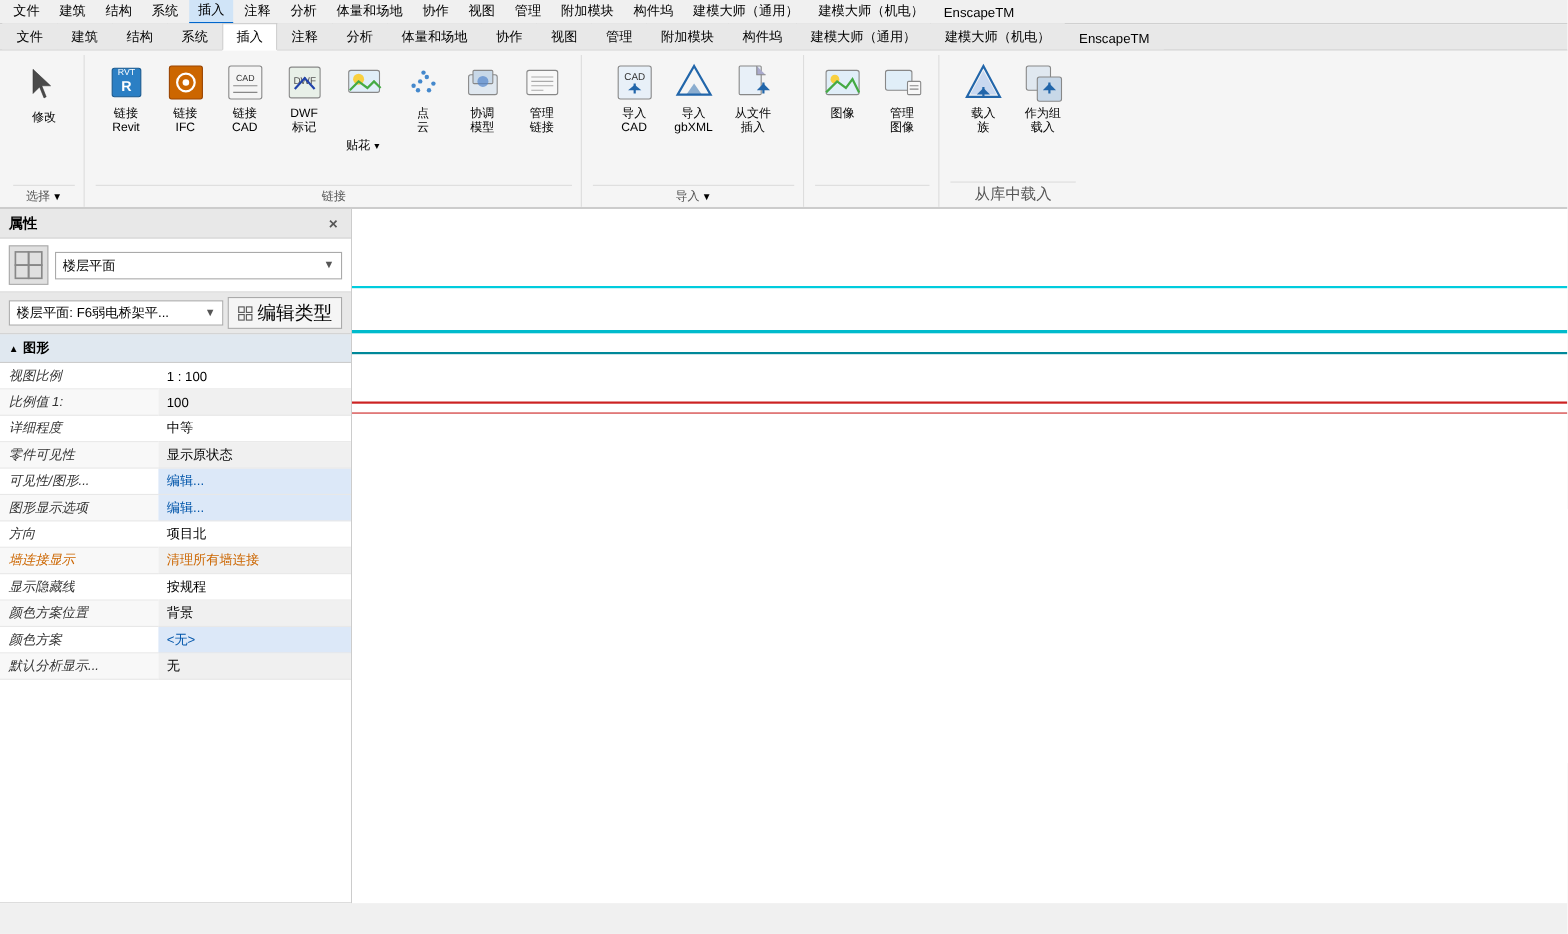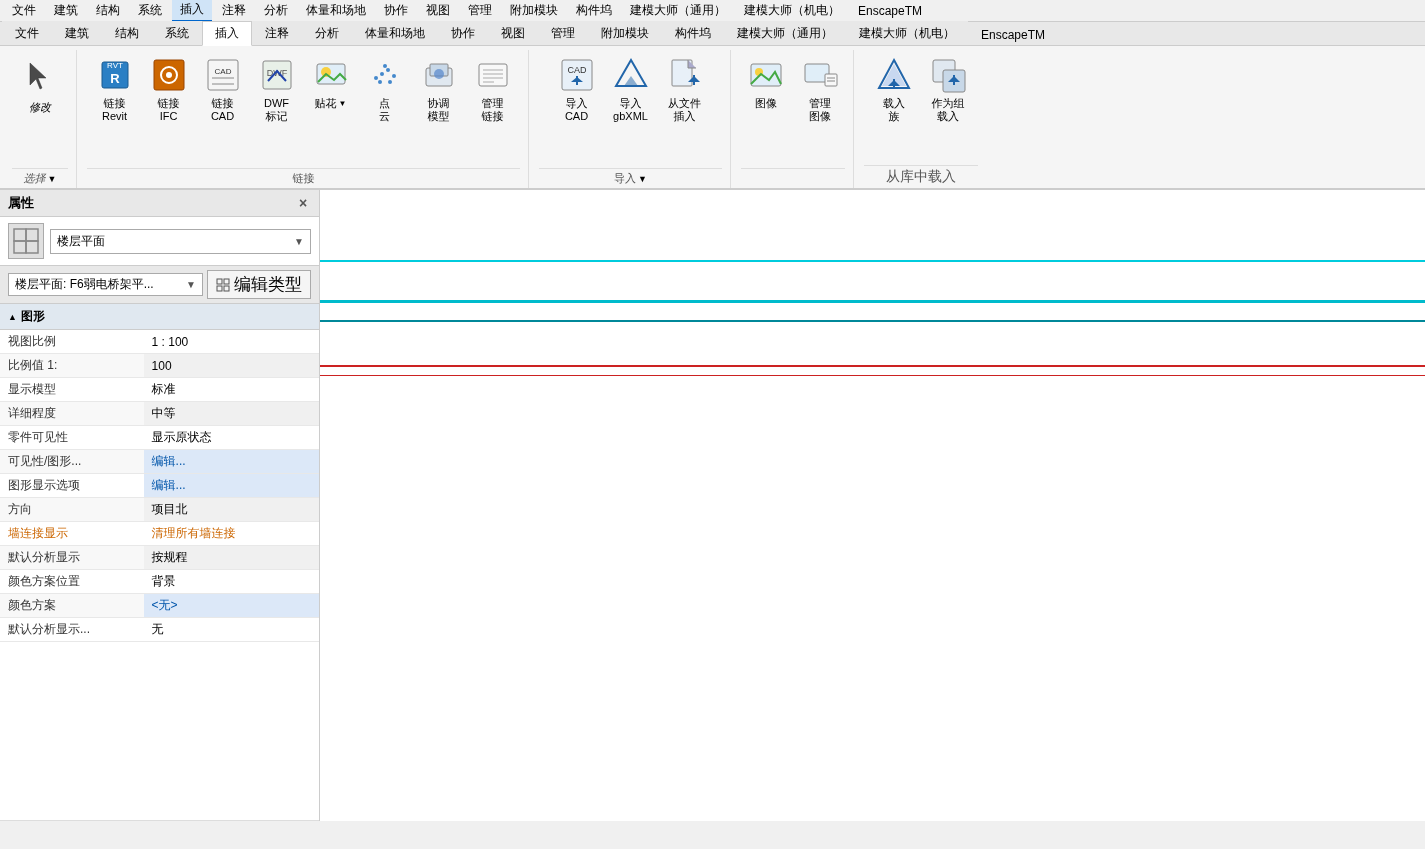--- a/index.html
+++ b/index.html
@@ -258,20 +258,21 @@
     .props-table td {
       padding: 3px 8px;
       border-bottom: 1px solid #e8e8e8;
       font-size: 12px;
       vertical-align: middle;
     }
     .props-table td:first-child {
       color: #333;
       width: 45%;
       padding-right: 4px;
+      font-style: italic;
     }
     .props-table td:last-child {
       color: #000000;
       background: #fff;
     }
     .props-table tr:nth-child(even) td { background: #f8f8f8; }
     .props-table tr:nth-child(even) td:last-child { background: #f0f0f0; }
 
     
     #canvas-area {
@@ -335,21 +336,21 @@
     <div class="ribbon-tab">管理</div>
     <div class="ribbon-tab">附加模块</div>
     <div class="ribbon-tab">构件坞</div>
     <div class="ribbon-tab">建模大师（通用）</div>
     <div class="ribbon-tab">建模大师（机电）</div>
     <div class="ribbon-tab">EnscapeTM</div>
   </div>
 
   <div id="ribbon-content">
 
-    <div class="ribbon-group" style="min-width:70px;font-style:italic;">
+    <div class="ribbon-group" style="min-width:70px;">
       <div class="ribbon-group-content">
         <div class="modify-btn">
           <div class="btn-icon">
             <svg width="36" height="36" viewBox="0 0 36 36">
               <polygon points="8,4 8,26 14,20 18,30 20,29 16,19 24,19" fill="#4a4a4a" stroke="#333" stroke-width="0.5"></polygon>
             </svg>
           </div>
           <div class="btn-label" style="margin-top:4px;">修改</div>
         </div>
       </div>
@@ -400,21 +401,21 @@
           <div class="btn-icon">
             <svg width="38" height="38" viewBox="0 0 38 38">
               <rect x="5" y="5" width="28" height="28" rx="2" fill="#e8f0e8" stroke="#888" stroke-width="1"></rect>
               <text x="19" y="20" text-anchor="middle" fill="#555" font-size="9" font-family="Arial">DWF</text>
               <polyline points="10,25 19,15 28,25" fill="none" stroke="#2244aa" stroke-width="2"></polyline>
             </svg>
           </div>
           <div class="btn-label">DWF<br>标记</div>
         </div>
 
-        <div class="ribbon-btn" style="height:110px; position:relative;">
+        <div class="ribbon-btn" style="height:110px; position:relative;gap:29px;">
           <div class="btn-icon">
             <svg width="38" height="38" viewBox="0 0 38 38">
               <rect x="5" y="8" width="28" height="20" rx="2" fill="#e0eef8" stroke="#888" stroke-width="1"></rect>
               <circle cx="14" cy="16" r="5" fill="#f8d040"></circle>
               <polyline points="6,26 14,18 22,24 28,18 34,24" fill="none" stroke="#44aa44" stroke-width="2"></polyline>
             </svg>
           </div>
           <div class="btn-label" style="display:flex;align-items:center;gap:2px;">贴花<span style="font-size:8px;">▼</span></div>
         </div>
 
@@ -619,24 +620,20 @@
         <tbody id="props-tbody">
             <tr>
               <td>视图比例</td>
               <td>1 : 100</td>
             </tr>
             <tr>
               <td>比例值 1:</td>
               <td>100</td>
             </tr>
             <tr>
-              <td>显示模型</td>
-              <td>标准</td>
-            </tr>
-            <tr>
               <td>详细程度</td>
               <td>中等</td>
             </tr>
             <tr>
               <td>零件可见性</td>
               <td>显示原状态</td>
             </tr>
             <tr>
               <td>可见性/图形...</td>
               <td style="background: rgb(220, 232, 248); cursor: pointer; color: rgb(0, 85, 170);">编辑...</td>
@@ -647,21 +644,21 @@
             </tr>
             <tr>
               <td>方向</td>
               <td>项目北</td>
             </tr>
             <tr>
               <td style="color: rgb(204, 102, 0);">墙连接显示</td>
               <td style="color: rgb(204, 102, 0);">清理所有墙连接</td>
             </tr>
             <tr>
-              <td>默认分析显示</td>
+              <td>显示隐藏线</td>
               <td>按规程</td>
             </tr>
             <tr>
               <td>颜色方案位置</td>
               <td>背景</td>
             </tr>
             <tr>
               <td>颜色方案</td>
               <td style="background: rgb(220, 232, 248); cursor: pointer; color: rgb(0, 85, 170);">&lt;无&gt;</td>
             </tr>

